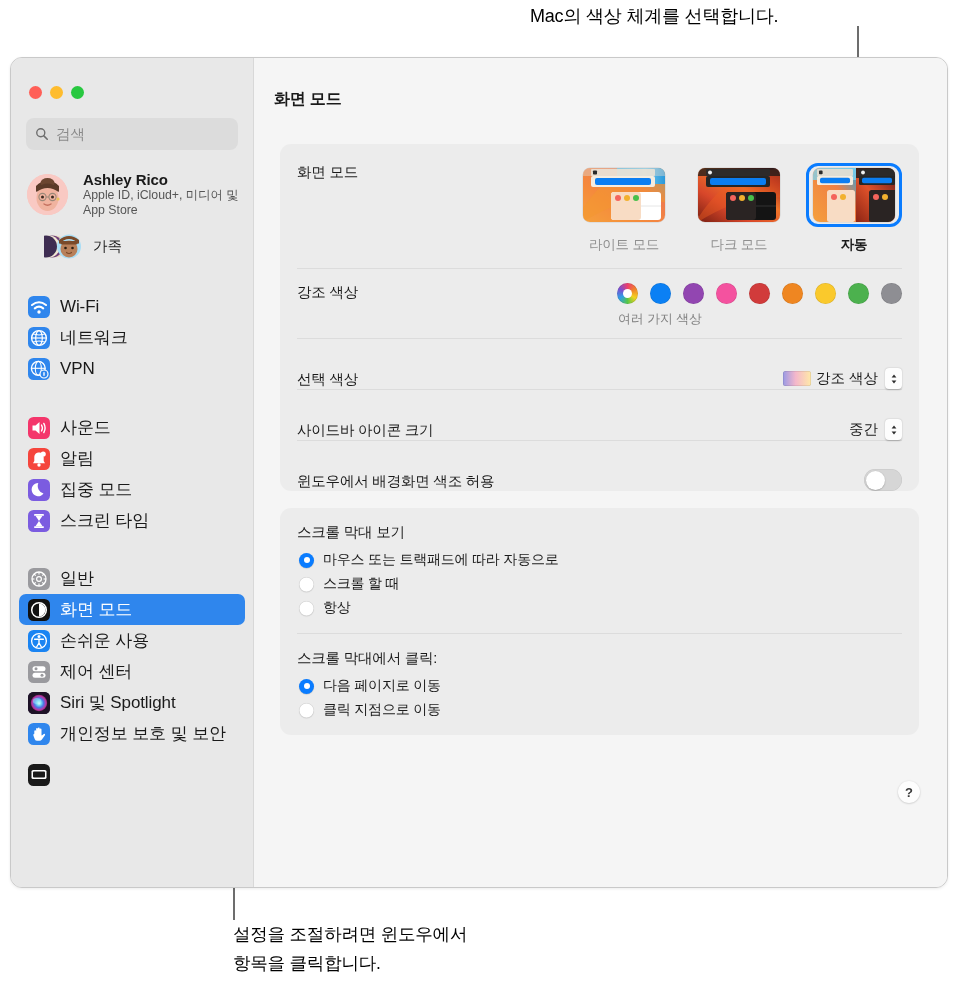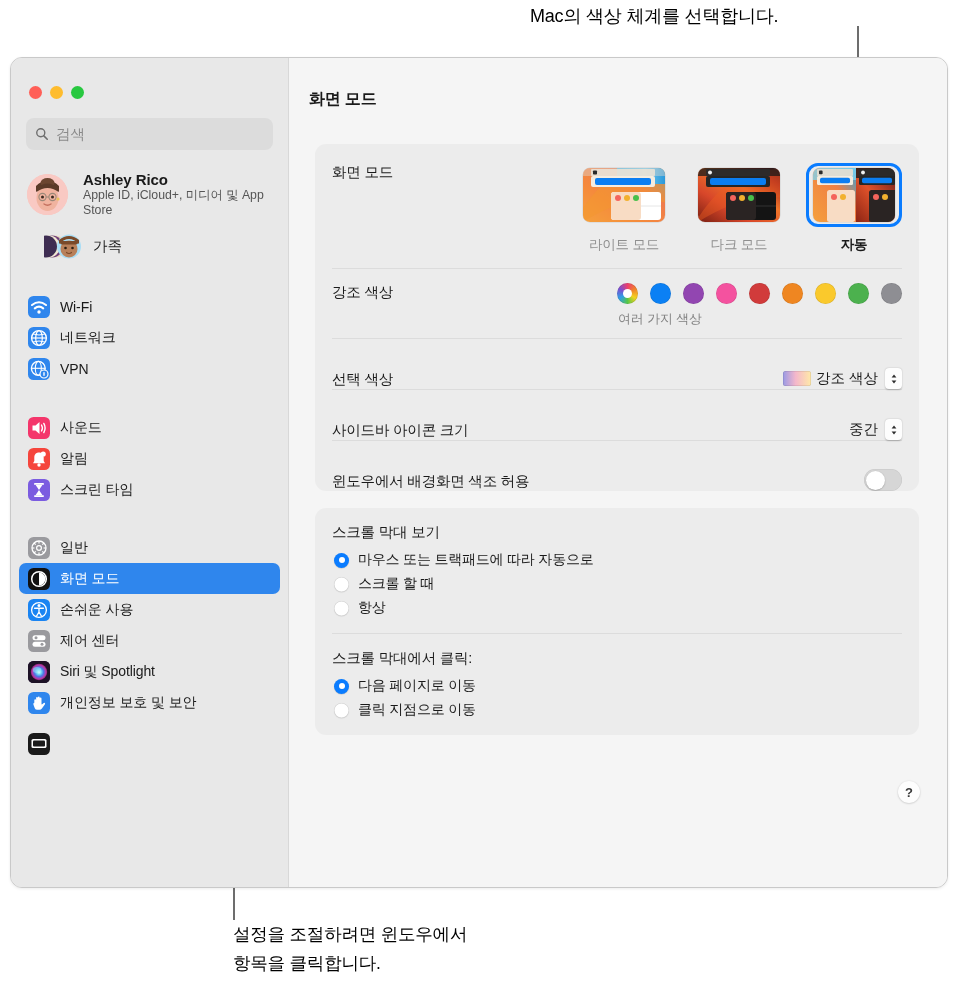--- a/index.html
+++ b/index.html
@@ -62,21 +62,21 @@
     border-radius: 12px;
     border: 1px solid #c9c9c9;
     background: #f5f5f5;
     overflow: hidden;
     display: flex;
     box-shadow: 0 1px 3px rgba(0,0,0,0.08);
   }
 
   
   .sidebar {
-    width: 278px;
+    width: 243px;
     background: #e8e8e8;
     border-right: 1px solid #d8d8d8;
     padding: 0;
     position: relative;
     flex-shrink: 0;
     overflow: hidden;
   }
 
   .traffic-lights {
     display: flex;
@@ -157,21 +157,21 @@
   .nav-item.selected { background: #2f86ed; }
   .nav-item.selected .nav-label { color: #ffffff; }
   .nav-icon {
     width: 22px; height: 22px;
     border-radius: 5.5px;
     flex-shrink: 0;
     display: flex; align-items: center; justify-content: center;
   }
   .nav-icon svg { display: block; }
   .nav-label {
-    font-size: 14px;
+    font-size: 17px;
     color: #1a1a1a;
     letter-spacing: -0.1px;
     white-space: nowrap;
   }
   .nav-gap { height: 14px; }
   .nav-gap-sm { height: 13px; }
 
   
   .content {
     flex: 1;
@@ -482,20 +482,28 @@
       </div>
       <div class="nav-item">
         <span class="nav-icon" style="background:#f5453c">
           <svg viewBox="0 0 22 22" width="22" height="22">
             <path d="M11 4.5 C7.8 4.5 6.3 6.8 6.3 9.5 L6.3 13 L5 15.3 L17 15.3 L15.7 13 L15.7 9.5 C15.7 6.8 14.2 4.5 11 4.5 Z" fill="#fff"></path>
             <circle cx="11" cy="17" r="1.7" fill="#fff"></circle>
             <circle cx="15.2" cy="6" r="2.6" fill="#fff"></circle>
           </svg>
         </span>
         <span class="nav-label">알림</span>
+      </div>
+      <div class="nav-item">
+        <span class="nav-icon" style="background:#7b5ce0">
+          <svg viewBox="0 0 22 22" width="22" height="22">
+            <path d="M15.5 14.6 A6.6 6.6 0 1 1 10.3 4 A8 8 0 0 0 15.5 14.6 Z" fill="#fff"></path>
+          </svg>
+        </span>
+        <span class="nav-label">집중 모드</span>
       </div>
       <div class="nav-item">
         <span class="nav-icon" style="background:#7b5ce0">
           <svg viewBox="0 0 22 22" width="22" height="22">
             <rect x="6" y="4" width="10" height="1.8" rx="0.9" fill="#fff"></rect>
             <rect x="6" y="16.2" width="10" height="1.8" rx="0.9" fill="#fff"></rect>
             <path d="M7.5 5.8 L14.5 5.8 L11 11 Z" fill="#fff"></path>
             <path d="M7.5 16.2 L14.5 16.2 L11 11 Z" fill="#fff"></path>
           </svg>
         </span>

